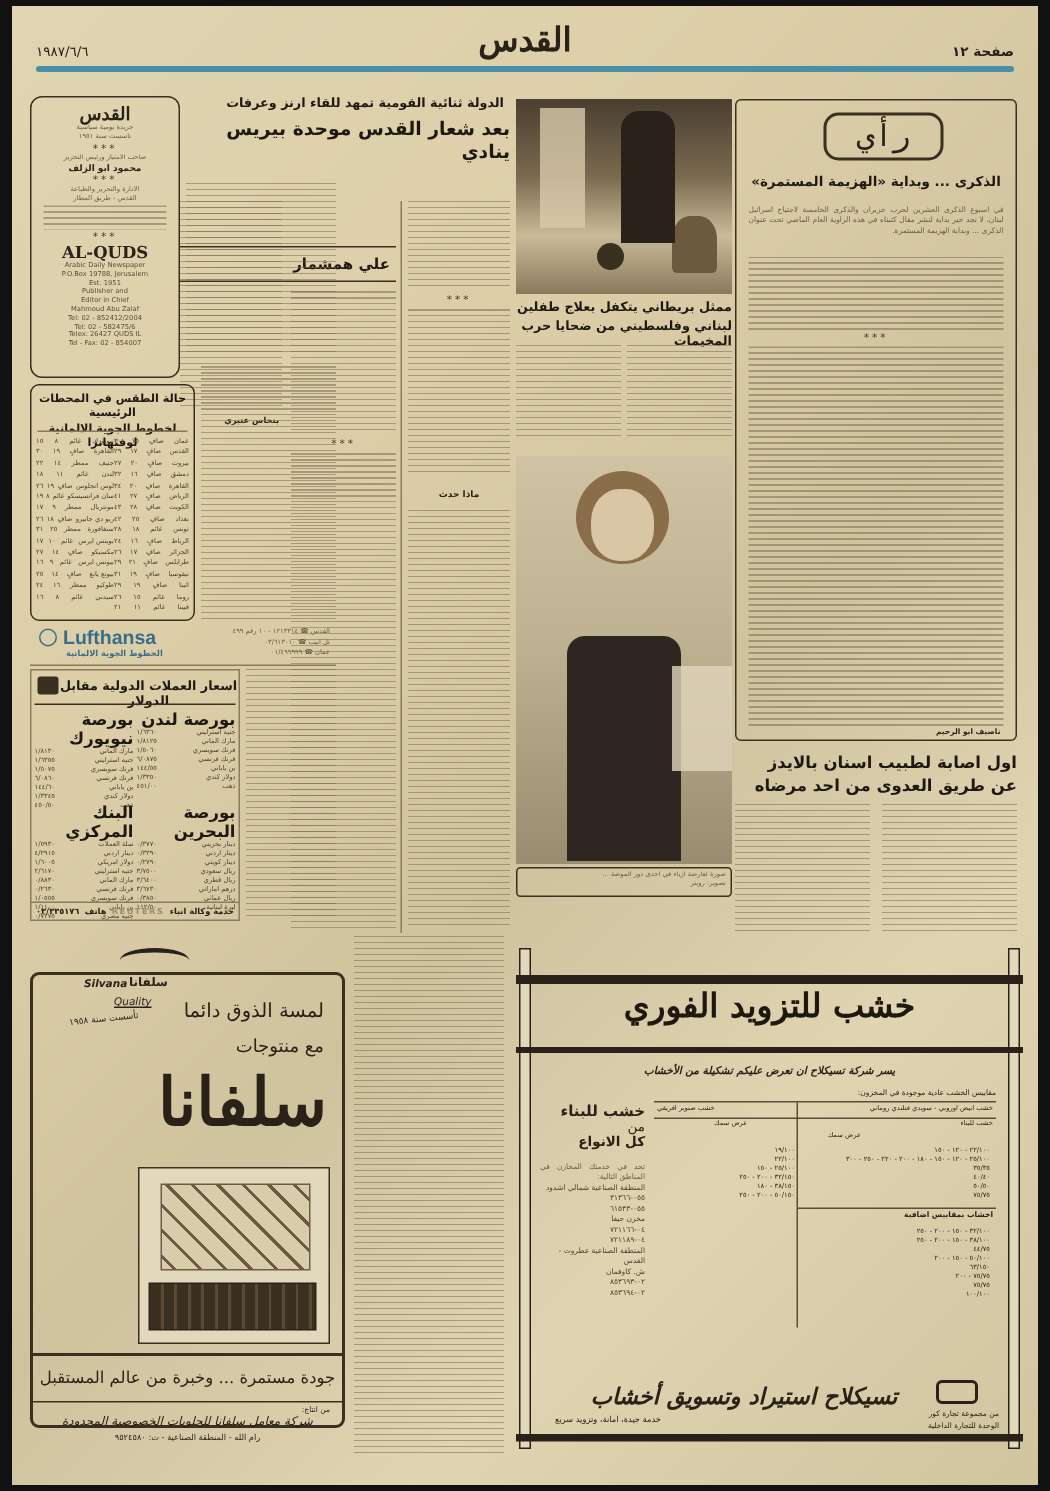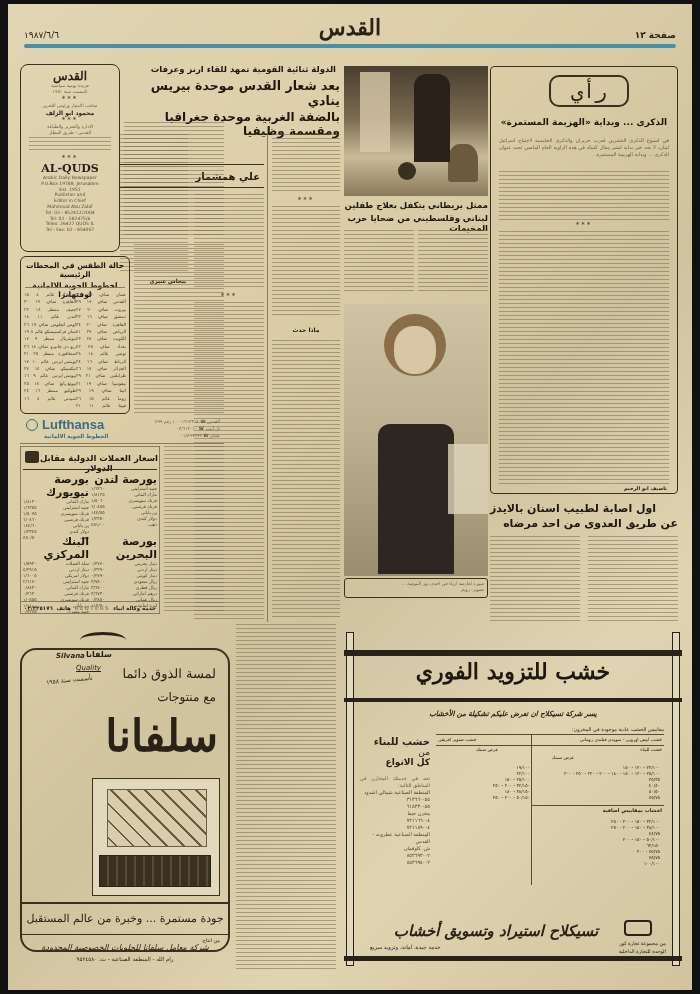--- a/index.html
+++ b/index.html
@@ -43,21 +43,21 @@
     </div>
     <div class="abs hl" style="right:6px;left:6px;top:50px;font-size:9px">الذكرى ... وبداية «الهزيمة المستمرة»</div>
     <div class="abs txt" style="right:8px;left:8px;top:70px;height:32px">في اسبوع الذكرى العشرين لحرب حزيران والذكرى الخامسة لاجتياح اسرائيل لبنان، لا نجد خير بداية لنشر مقال كتبناه في هذه الزاوية العام الماضي تحت عنوان الذكرى ... وبداية الهزيمة المستمرة.</div>
     <div class="abs lines" style="right:8px;left:8px;top:104px;height:50px"></div>
     <div class="abs stars" style="right:8px;left:8px;top:154px">***</div>
     <div class="abs lines" style="right:8px;left:8px;top:164px;height:254px"></div>
     <div class="abs" style="right:10px;bottom:2px;font-size:5px;font-weight:bold">ناصيف ابو الرحيم</div>
   </div>
 
   <div class="abs" style="right:14px;top:498px;width:188px;height:122px">
-    <div class="hl" style="font-size:11px;text-align:left">اول اصابة لطبيب اسنان بالايدز</div>
+    <div class="hl" style="font-size:11px;text-align:right">اول اصابة لطبيب اسنان بالايدز</div>
     <div class="hl" style="font-size:11px;text-align:right;margin-top:2px">عن طريق العدوى من احد مرضاه</div>
     <div class="abs lines" style="right:0;width:90px;top:34px;height:86px"></div>
     <div class="abs lines" style="left:0;width:90px;top:34px;height:86px"></div>
   </div>
 
   <div class="abs" style="right:204px;top:62px;width:144px;height:228px">
     <div class="photo" style="position:absolute;right:0;top:0;width:144px;height:130px;background:linear-gradient(180deg,#4a3f30 0%,#7a6a50 40%,#c9bb98 70%,#8a7a5c 100%)">
       <div style="position:absolute;left:54px;top:96px;width:18px;height:18px;border-radius:50%;background:#3a3020"></div>
       <div style="position:absolute;left:104px;top:78px;width:30px;height:38px;border-radius:40% 40% 10% 10%;background:#6b5a3e"></div>
       <div style="position:absolute;left:16px;top:6px;width:30px;height:80px;background:#d8cbaa;opacity:.8"></div>
@@ -78,21 +78,20 @@
     </div>
     <div class="abs box" style="right:0;left:0;top:274px;height:20px;border-radius:3px;border-width:1px;padding:2px 3px">
       <div class="txt" style="font-size:4.5px;line-height:6px">صورة لعارضة ازياء في احدى دور الموضة ...</div>
       <div class="txt" style="font-size:4.5px;line-height:6px">تصوير: رويتر</div>
     </div>
   </div>
 
   <div class="abs" style="right:352px;top:60px;width:220px;height:560px">
     <div class="hl" style="font-size:8.5px;text-align:right;padding-right:4px">الدولة ثنائية القومية تمهد للقاء ارنز وعرفات</div>
     <div class="hl" style="font-size:12.5px;text-align:right;margin-top:4px">بعد شعار القدس موحدة بيريس ينادي</div>
-    <div class="hl" style="font-size:12px;text-align:right;margin-top:2px">بالضفة الغربية موحدة جغرافيا ومقسمة وظيفيا</div>
     <div class="abs lines" style="right:0;width:68px;top:70px;height:60px"></div>
     <div class="abs stars" style="right:0;width:68px;top:132px">***</div>
     <div class="abs lines" style="right:0;width:68px;top:142px;height:110px"></div>
     <div class="abs" style="right:0;width:68px;top:262px;font-size:6px;font-weight:bold;text-align:center">ماذا حدث</div>
     <div class="abs lines" style="right:0;width:68px;top:276px;height:280px"></div>
     <div class="vrule" style="right:72px;top:70px;height:488px"></div>
     <div class="abs box" style="right:76px;left:0;top:100px;height:24px;border-radius:0;border-width:1px 0 1px 0;display:flex;align-items:center;justify-content:flex-start;padding-right:4px">
       <span class="hl" style="font-size:10px">علي همشمار</span>
     </div>
     <div class="abs lines" style="right:76px;width:70px;top:130px;height:96px"></div>
@@ -617,21 +616,21 @@
     <span>خدمة وكالة انباء</span>
     <span style="color:#9a8c6e;letter-spacing:1px;direction:ltr">REUTERS</span>
     <span>هاتف</span>
     <span>٠٣/٣٣٥١٧٦</span>
   </div>
 
   <div class="abs lines" style="left:156px;width:60px;top:442px;height:168px"></div>
 
   <div class="abs" style="left:12px;top:620px;width:210px;height:358px">
     <div class="abs" style="left:60px;top:8px;width:46px;height:16px;border-top:3px solid #2a221a;border-radius:50% 50% 0 0"></div>
-    <div class="abs box" style="left:0;right:0;top:24px;bottom:30px;border-width:2.5px;border-radius:16px">
+    <div class="abs box" style="left:0;right:0;top:24px;bottom:30px;border-width:2.5px;border-radius:6px">
       <div class="abs" style="left:34px;top:2px;font-size:7px;font-weight:bold;direction:ltr;font-style:italic">Silvana</div>
       <div class="abs" style="left:64px;top:0;font-size:8px;font-weight:bold">سلفانا</div>
       <div class="abs" style="left:54px;top:14px;font-size:7px;font-style:italic;direction:ltr;text-decoration:underline">Quality</div>
       <div class="abs" style="left:24px;top:26px;font-size:6px;transform:rotate(-6deg)">تأسست سنة ١٩٥٨</div>
       <div class="abs" style="right:12px;top:16px;font-family:'DejaVu Serif',serif;font-size:13px">لمسة الذوق دائما</div>
       <div class="abs" style="right:12px;top:40px;font-family:'DejaVu Serif',serif;font-size:12px">مع منتوجات</div>
       <div class="abs" style="right:10px;top:58px;font-family:'DejaVu Serif',serif;font-size:44px;font-weight:bold;letter-spacing:6px;line-height:56px">سلفانا</div>
       <div class="abs" style="right:8px;top:128px;width:128px;height:118px;border:1.5px solid #3a3020;background:#e2d8bc">
         <div style="position:absolute;left:14px;top:10px;width:100px;height:58px;border:1px solid #6b5e48;background:repeating-linear-gradient(45deg,#d8ccaa 0 5px,#6b5a3e 5px 7px,#d8ccaa 7px 12px)"></div>
         <div style="position:absolute;left:6px;top:76px;width:112px;height:32px;background:repeating-linear-gradient(90deg,#3a3020 0 7px,#5a4a34 7px 9px);border:1px solid #2a221a"></div>

